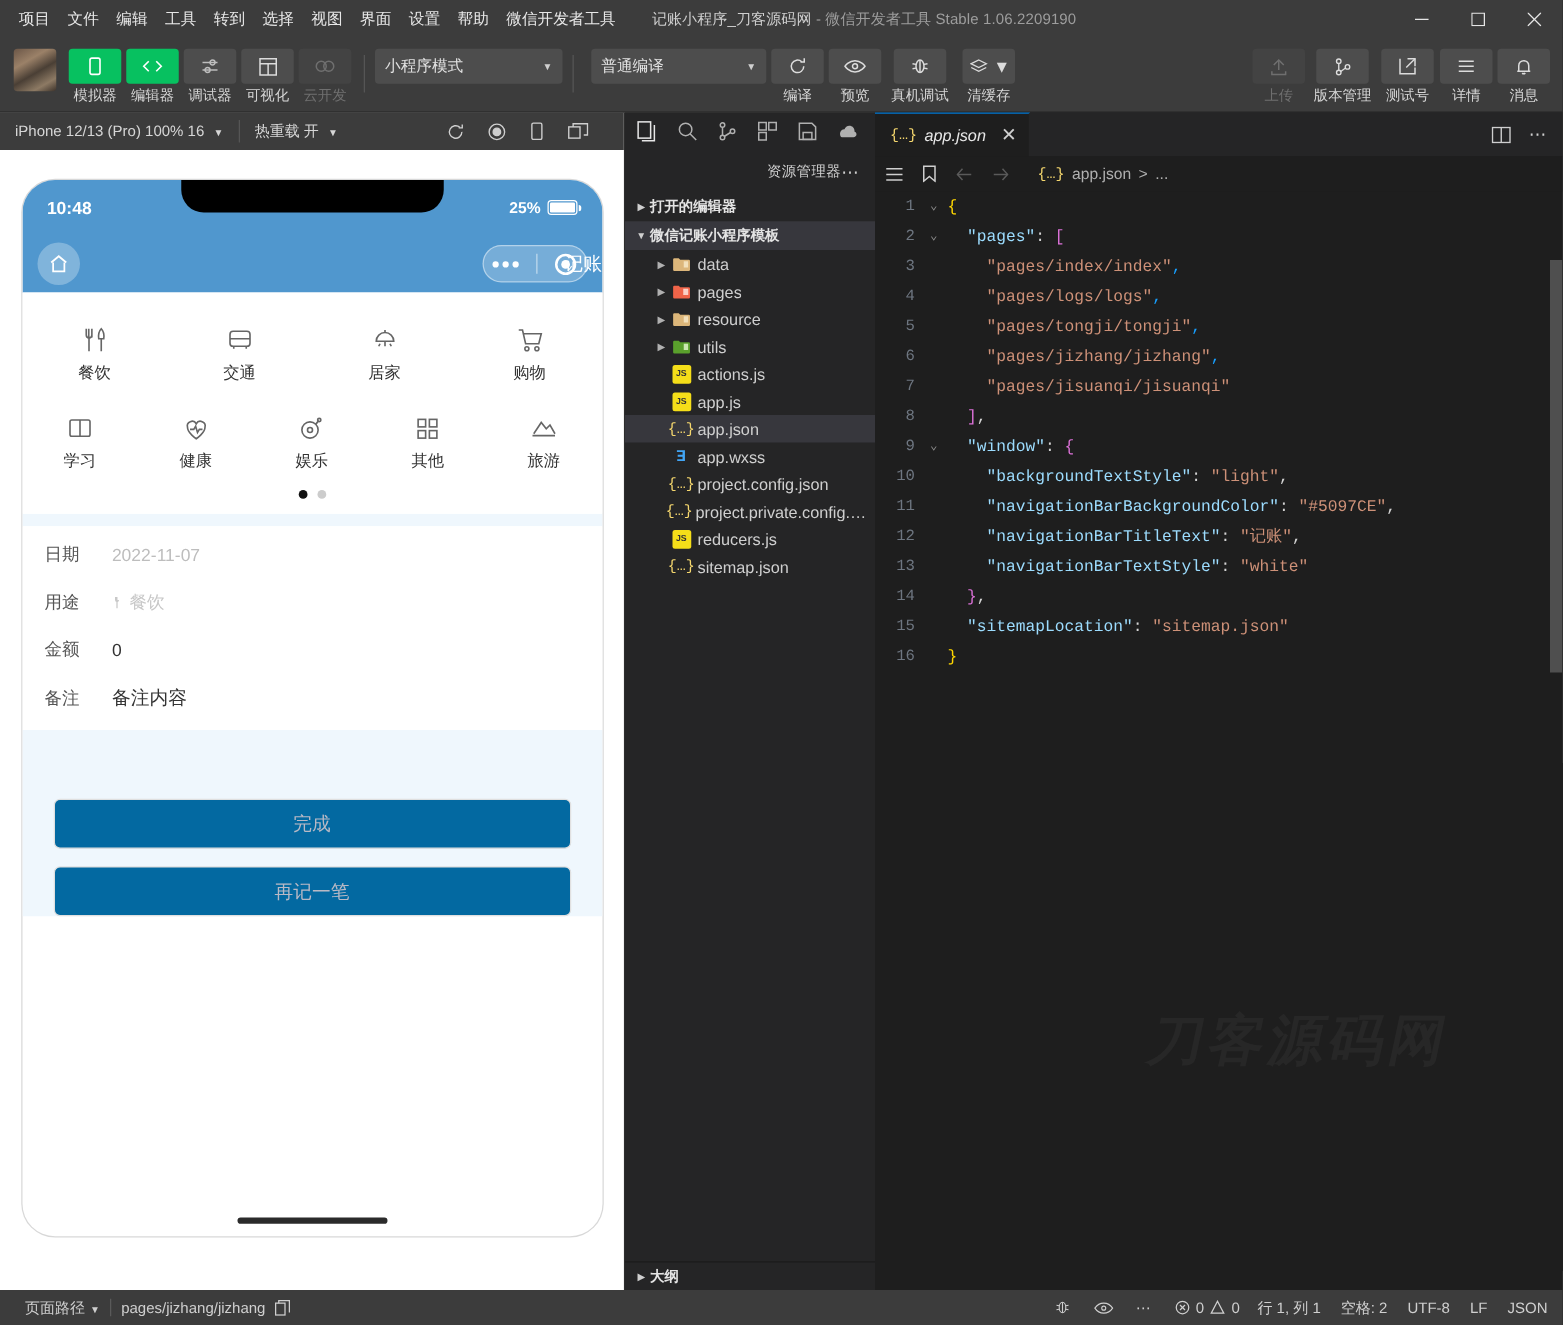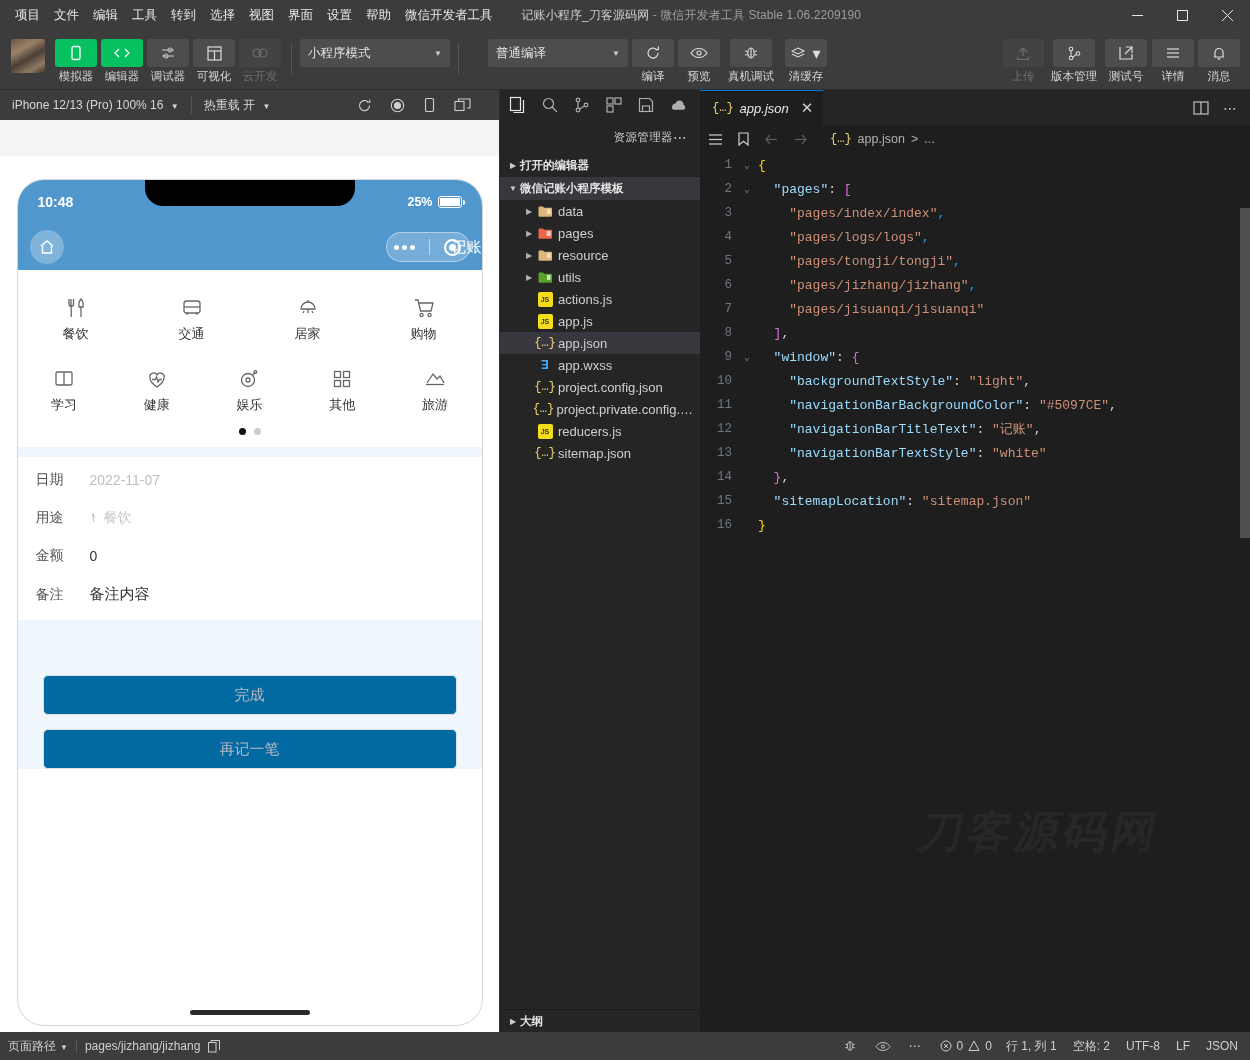--- a/index.html
+++ b/index.html
@@ -54,28 +54,28 @@
   .tbtn .lbl { font-size: 11.5px; color: #d6d6d6; margin-top: 2px; white-space: nowrap; }
   .tbtn.dim .box { background: #434343; }
   .tbtn.dim .lbl { color: #6f6f6f; }
   .sep { width: 1px; height: 30px; background: #555; margin: 14px 8px 0 8px; }
   .select {
     height: 28px; min-width: 140px; background: #4d4d4d; border-radius: 3px; margin-top: 9px;
     display: flex; align-items: center; padding: 0 8px; color: #e2e2e2; font-size: 12.5px;
     justify-content: space-between;
   }
   .select .caret { color: #cfcfcf; font-size: 8px; margin-left: 10px; }
-  .tgroup2 { display: flex; align-items: flex-start; margin-left: 21px; justify-content: flex-end; }
+  .tgroup2 { display: flex; align-items: flex-start; margin-left: 6px; justify-content: flex-end; }
   .rightgroup { position: absolute; right: 8px; top: 0; display: flex; align-items: flex-start; }
 
   
   .main { flex: 1 1 auto; display: flex; min-height: 0; }
 
   
-  .sim { width: 500px; background: #f5f5f5; display: flex; flex-direction: column; border-right: 1px solid #2d2d2d; gap: 36px; }
+  .sim { width: 500px; background: #f5f5f5; display: flex; flex-direction: column; border-right: 1px solid #2d2d2d; }
   .sim-bar {
     height: 30px; background: #3c3c3c; display: flex; align-items: center;
     font-size: 12px; color: #d6d6d6; flex: 0 0 30px; position: relative;
   }
   .sim-bar .device { padding: 0 12px; white-space: nowrap; }
   .sim-bar .vsep { width: 1px; height: 18px; background: #555; }
   .sim-bar .hot { padding: 0 12px; white-space: nowrap; }
   .sim-bar .icons { position: absolute; right: 6px; display: flex; gap: 18px; align-items: center; }
   .sim-body { flex: 1 1 auto; background: #fff; display: flex; justify-content: center; padding-top: 24px; }
 
@@ -180,21 +180,21 @@
   .br3 { color:#179fff; }
   .watermark {
     position:absolute; right: 90px; bottom: 170px; font-size: 44px; font-weight:bold;
     color: rgba(255,255,255,.045); letter-spacing: 4px; transform: skewX(-12deg); pointer-events:none;
     font-family:"Liberation Sans", sans-serif;
   }
   .scrollthumb { position:absolute; right:0; top:55px; width:10px; height:330px; background:#4f4f4f; border-radius:0; }
 
   
   .status { height: 28px; flex:0 0 28px; background:#3c3c3c; display:flex; align-items:center; font-size:12px; color:#cfcfcf; }
-  .st-left { display:flex; align-items:center; gap:8px; padding-left:8px; }
+  .st-left { display:flex; align-items:center; gap:8px; padding-left:8px;margin-left:12px; }
   .st-vsep { width:1px; height:14px; background:#5a5a5a; }
   .st-mid { display:flex; align-items:center; gap:18px; margin-left:auto; padding-right: 14px; }
   .st-prob { display:flex; align-items:center; gap:5px; }
   .st-right { display:flex; align-items:center; gap:16px; padding-right:12px; }
   .st-item { white-space:nowrap; }
 </style>
 </head>
 <body>
 
 <div class="app">

